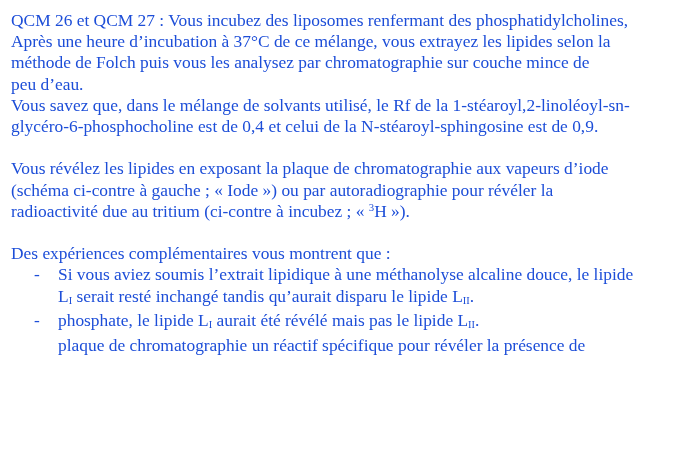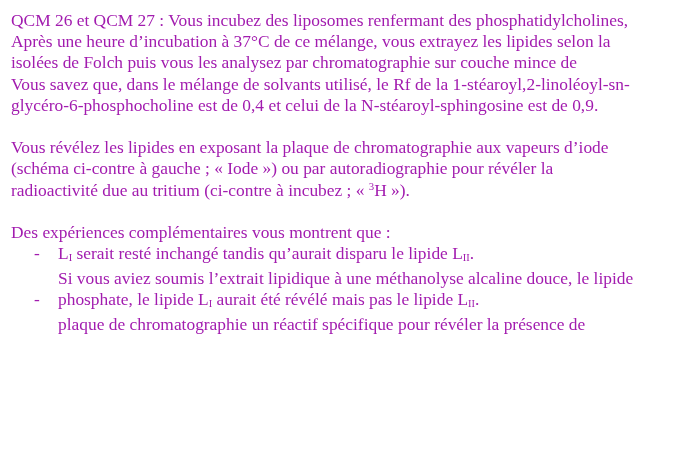--- a/index.html
+++ b/index.html
@@ -1,52 +1,53 @@
 <!DOCTYPE html>
 <html><head>
 <meta charset="utf-8">
 <style>
   html, body { margin:0; padding:0; background:#ffffff; }
   body { width:700px; height:466px; overflow:hidden; position:relative; }
   .doc {
     position:absolute; left:11px; top:10px; width:690px;
     font-family: "Liberation Serif", "DejaVu Serif", serif;
-    font-size:17.4px; line-height:21.2px; color:#a21caf;
+    font-size:17.4px; line-height:21.2px; color:#1d4ed8;
   }
   .line { white-space:nowrap; display:block; }
   .blank { height:21.2px; }
   .bullet { position:relative; padding-left:47px; }
   .dash { position:absolute; left:23px; top:0; }
   sup { font-size:0.62em; vertical-align:0.55em; line-height:0; }
   .sub { font-size:0.6em; vertical-align:-0.15em; }
 </style>
 </head>
 <body>
 
 <div class="doc">
   <div>
     <span class="line"><span>QCM 26 et QCM 27 : Vous incubez des liposomes renfermant des phosphatidylcholines,</span></span>
     <span class="line"><span>Après une heure d’incubation à 37°C de ce mélange, vous extrayez les lipides selon la</span></span>
-    <span class="line"><span>isolées de Folch puis vous les analysez par chromatographie sur couche mince de</span></span>
+    <span class="line"><span>méthode de Folch puis vous les analysez par chromatographie sur couche mince de</span></span>
+    <span class="line"><span>peu d’eau.</span></span>
     <span class="line"><span>Vous savez que, dans le mélange de solvants utilisé, le Rf de la 1-stéaroyl,2-linoléoyl-sn-</span></span>
     <span class="line"><span>glycéro-6-phosphocholine est de 0,4 et celui de la N-stéaroyl-sphingosine est de 0,9.</span></span>
   </div>
   <div class="blank"></div>
   <div>
     <span class="line"><span>Vous révélez les lipides en exposant la plaque de chromatographie aux vapeurs d’iode</span></span>
     <span class="line"><span>(schéma ci-contre à gauche ; « Iode ») ou par autoradiographie pour révéler la</span></span>
     <span class="line"><span>radioactivité due au tritium (ci-contre à incubez ; « </span><sup>3</sup><span>H »).</span></span>
   </div>
   <div class="blank"></div>
   <div>
     <span class="line">Des expériences complémentaires vous montrent que :</span>
     <div class="bullet">
       <span class="dash">-</span>
+      <span class="line">Si vous aviez soumis l’extrait lipidique à une méthanolyse alcaline douce, le lipide</span>
       <span class="line"><span>L</span><span class="sub">I</span><span> serait resté inchangé tandis qu’aurait disparu le lipide L</span><span class="sub">II</span><span>.</span></span>
-      <span class="line">Si vous aviez soumis l’extrait lipidique à une méthanolyse alcaline douce, le lipide</span>
     </div>
     <div class="bullet">
       <span class="dash">-</span>
       <span class="line"><span>phosphate, le lipide L</span><span class="sub">I</span><span> aurait été révélé mais pas le lipide L</span><span class="sub">II</span><span>.</span></span>
       <span class="line">plaque de chromatographie un réactif spécifique pour révéler la présence de</span>
     </div>
   </div>
 </div>
 
 </body></html>

